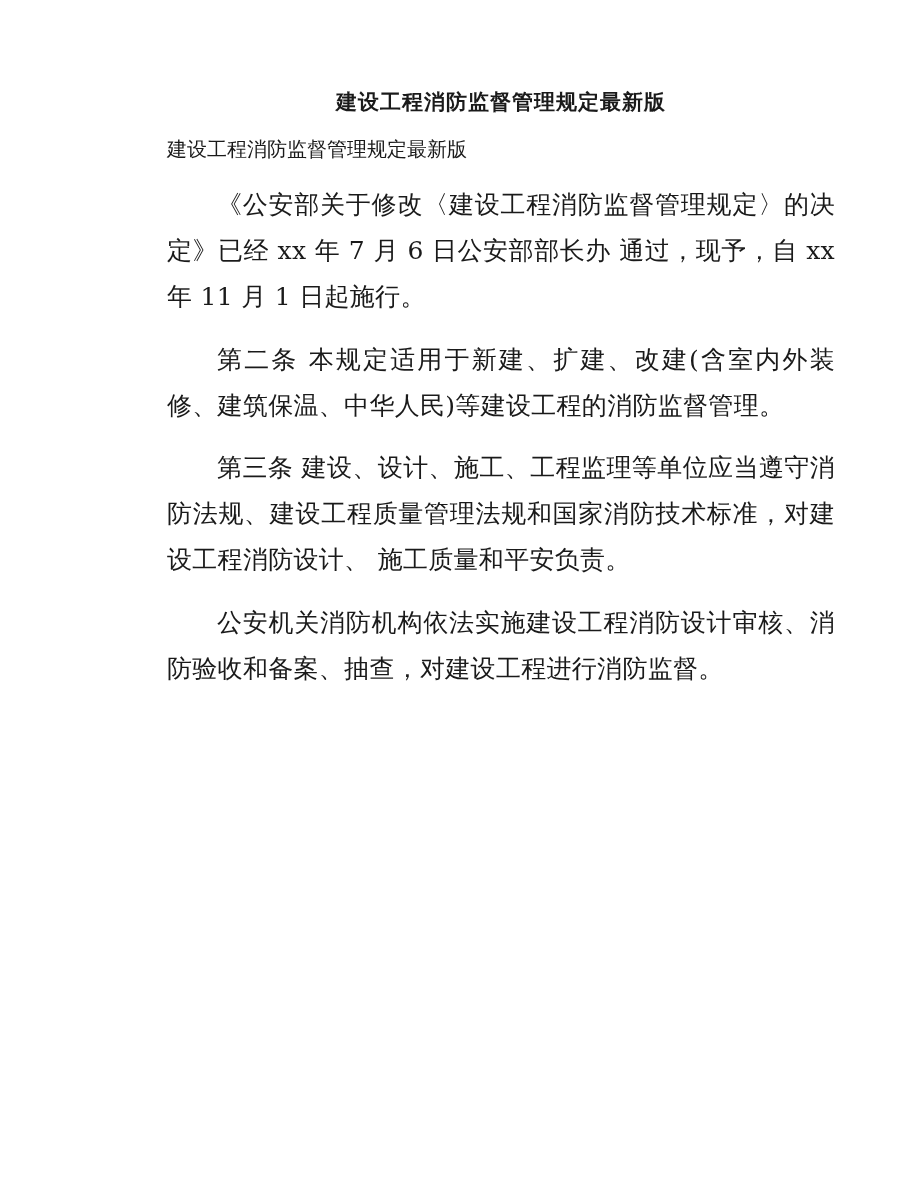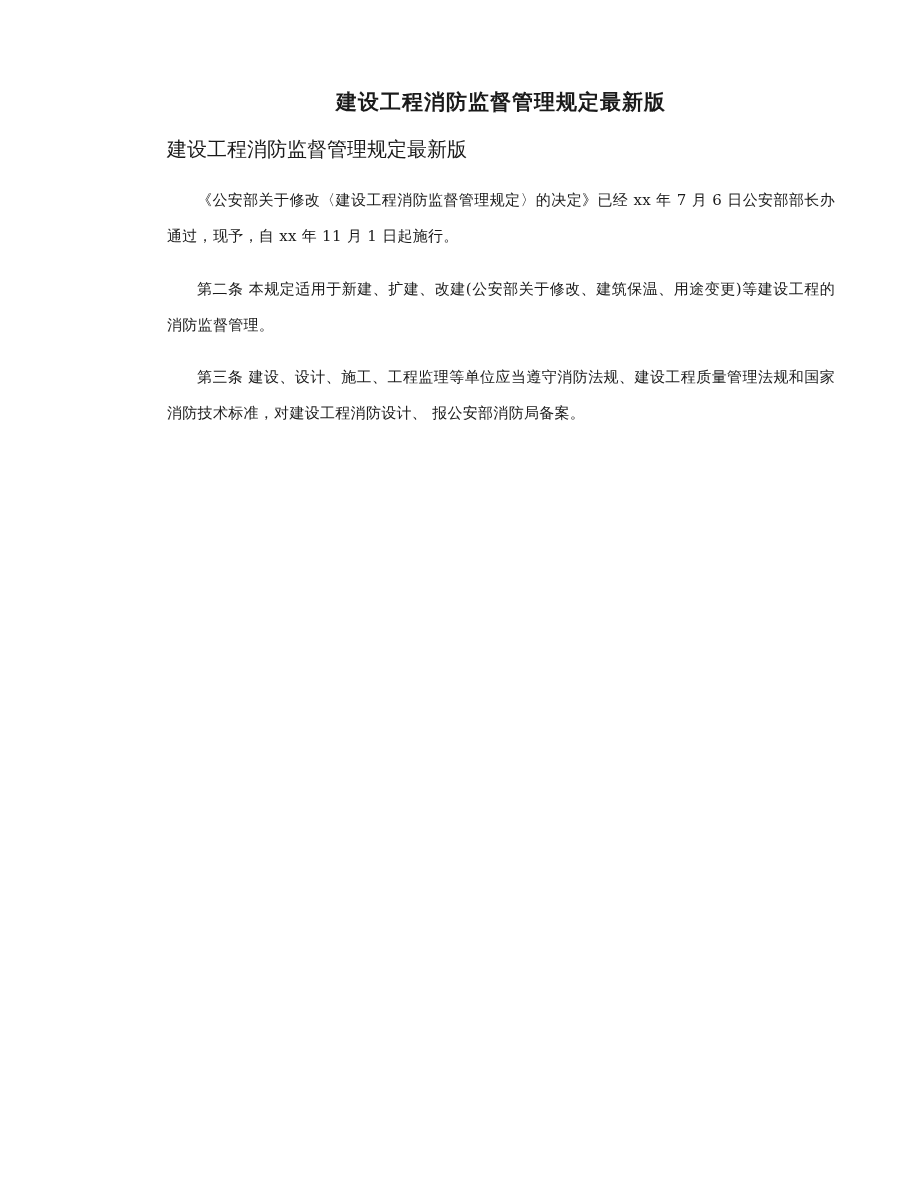--- a/index.html
+++ b/index.html
@@ -2,25 +2,26 @@
 <html><head>
 <meta charset="utf-8">
 <style>
   html, body { margin: 0; padding: 0; background: #ffffff; }
   body { width: 920px; height: 1191px; position: relative; overflow: hidden;
          font-family: "DejaVu Serif", "Liberation Serif", serif; color: #1a1a1a; }
   .page { position: absolute; left: 136px; top: 86px; width: 668px; margin-left: 31px; }
   .title { text-align: center; font-size: 21px; font-weight: bold; line-height: 32px;
            margin: 0 0 16px 0; letter-spacing: 1px; }
   .subtitle { font-size: 20px; line-height: 30px; margin: 0 0 18px 0; }
-  .para { font-size: 15px; line-height: 36px; margin: 0 0 16.5px 0;
+  .para { font-size: 25px; line-height: 46px; margin: 0 0 16.5px 0;
           text-indent: 2em; text-align: justify; letter-spacing: 0.3px; }
 </style>
 </head>
 <body>
 
 <div class="page">
   <h1 class="title">建设工程消防监督管理规定最新版</h1>
   <p class="subtitle">建设工程消防监督管理规定最新版</p>
   <p class="para">《公安部关于修改〈建设工程消防监督管理规定〉的决定》已经 xx 年 7 月 6 日公安部部长办 通过，现予，自 xx 年 11 月 1 日起施行。</p>
-  <p class="para">第二条 本规定适用于新建、扩建、改建(公安部关于修改、建筑保温、用途变更)等建设工程的消防监督管理。</p>
-  <p class="para">第三条 建设、设计、施工、工程监理等单位应当遵守消防法规、建设工程质量管理法规和国家消防技术标准，对建设工程消防设计、 报公安部消防局备案。</p>
+  <p class="para">第二条 本规定适用于新建、扩建、改建(含室内外装修、建筑保温、中华人民)等建设工程的消防监督管理。</p>
+  <p class="para">第三条 建设、设计、施工、工程监理等单位应当遵守消防法规、建设工程质量管理法规和国家消防技术标准，对建设工程消防设计、 施工质量和平安负责。</p>
+  <p class="para">公安机关消防机构依法实施建设工程消防设计审核、消防验收和备案、抽查，对建设工程进行消防监督。</p>
 </div>
 
 </body></html>

